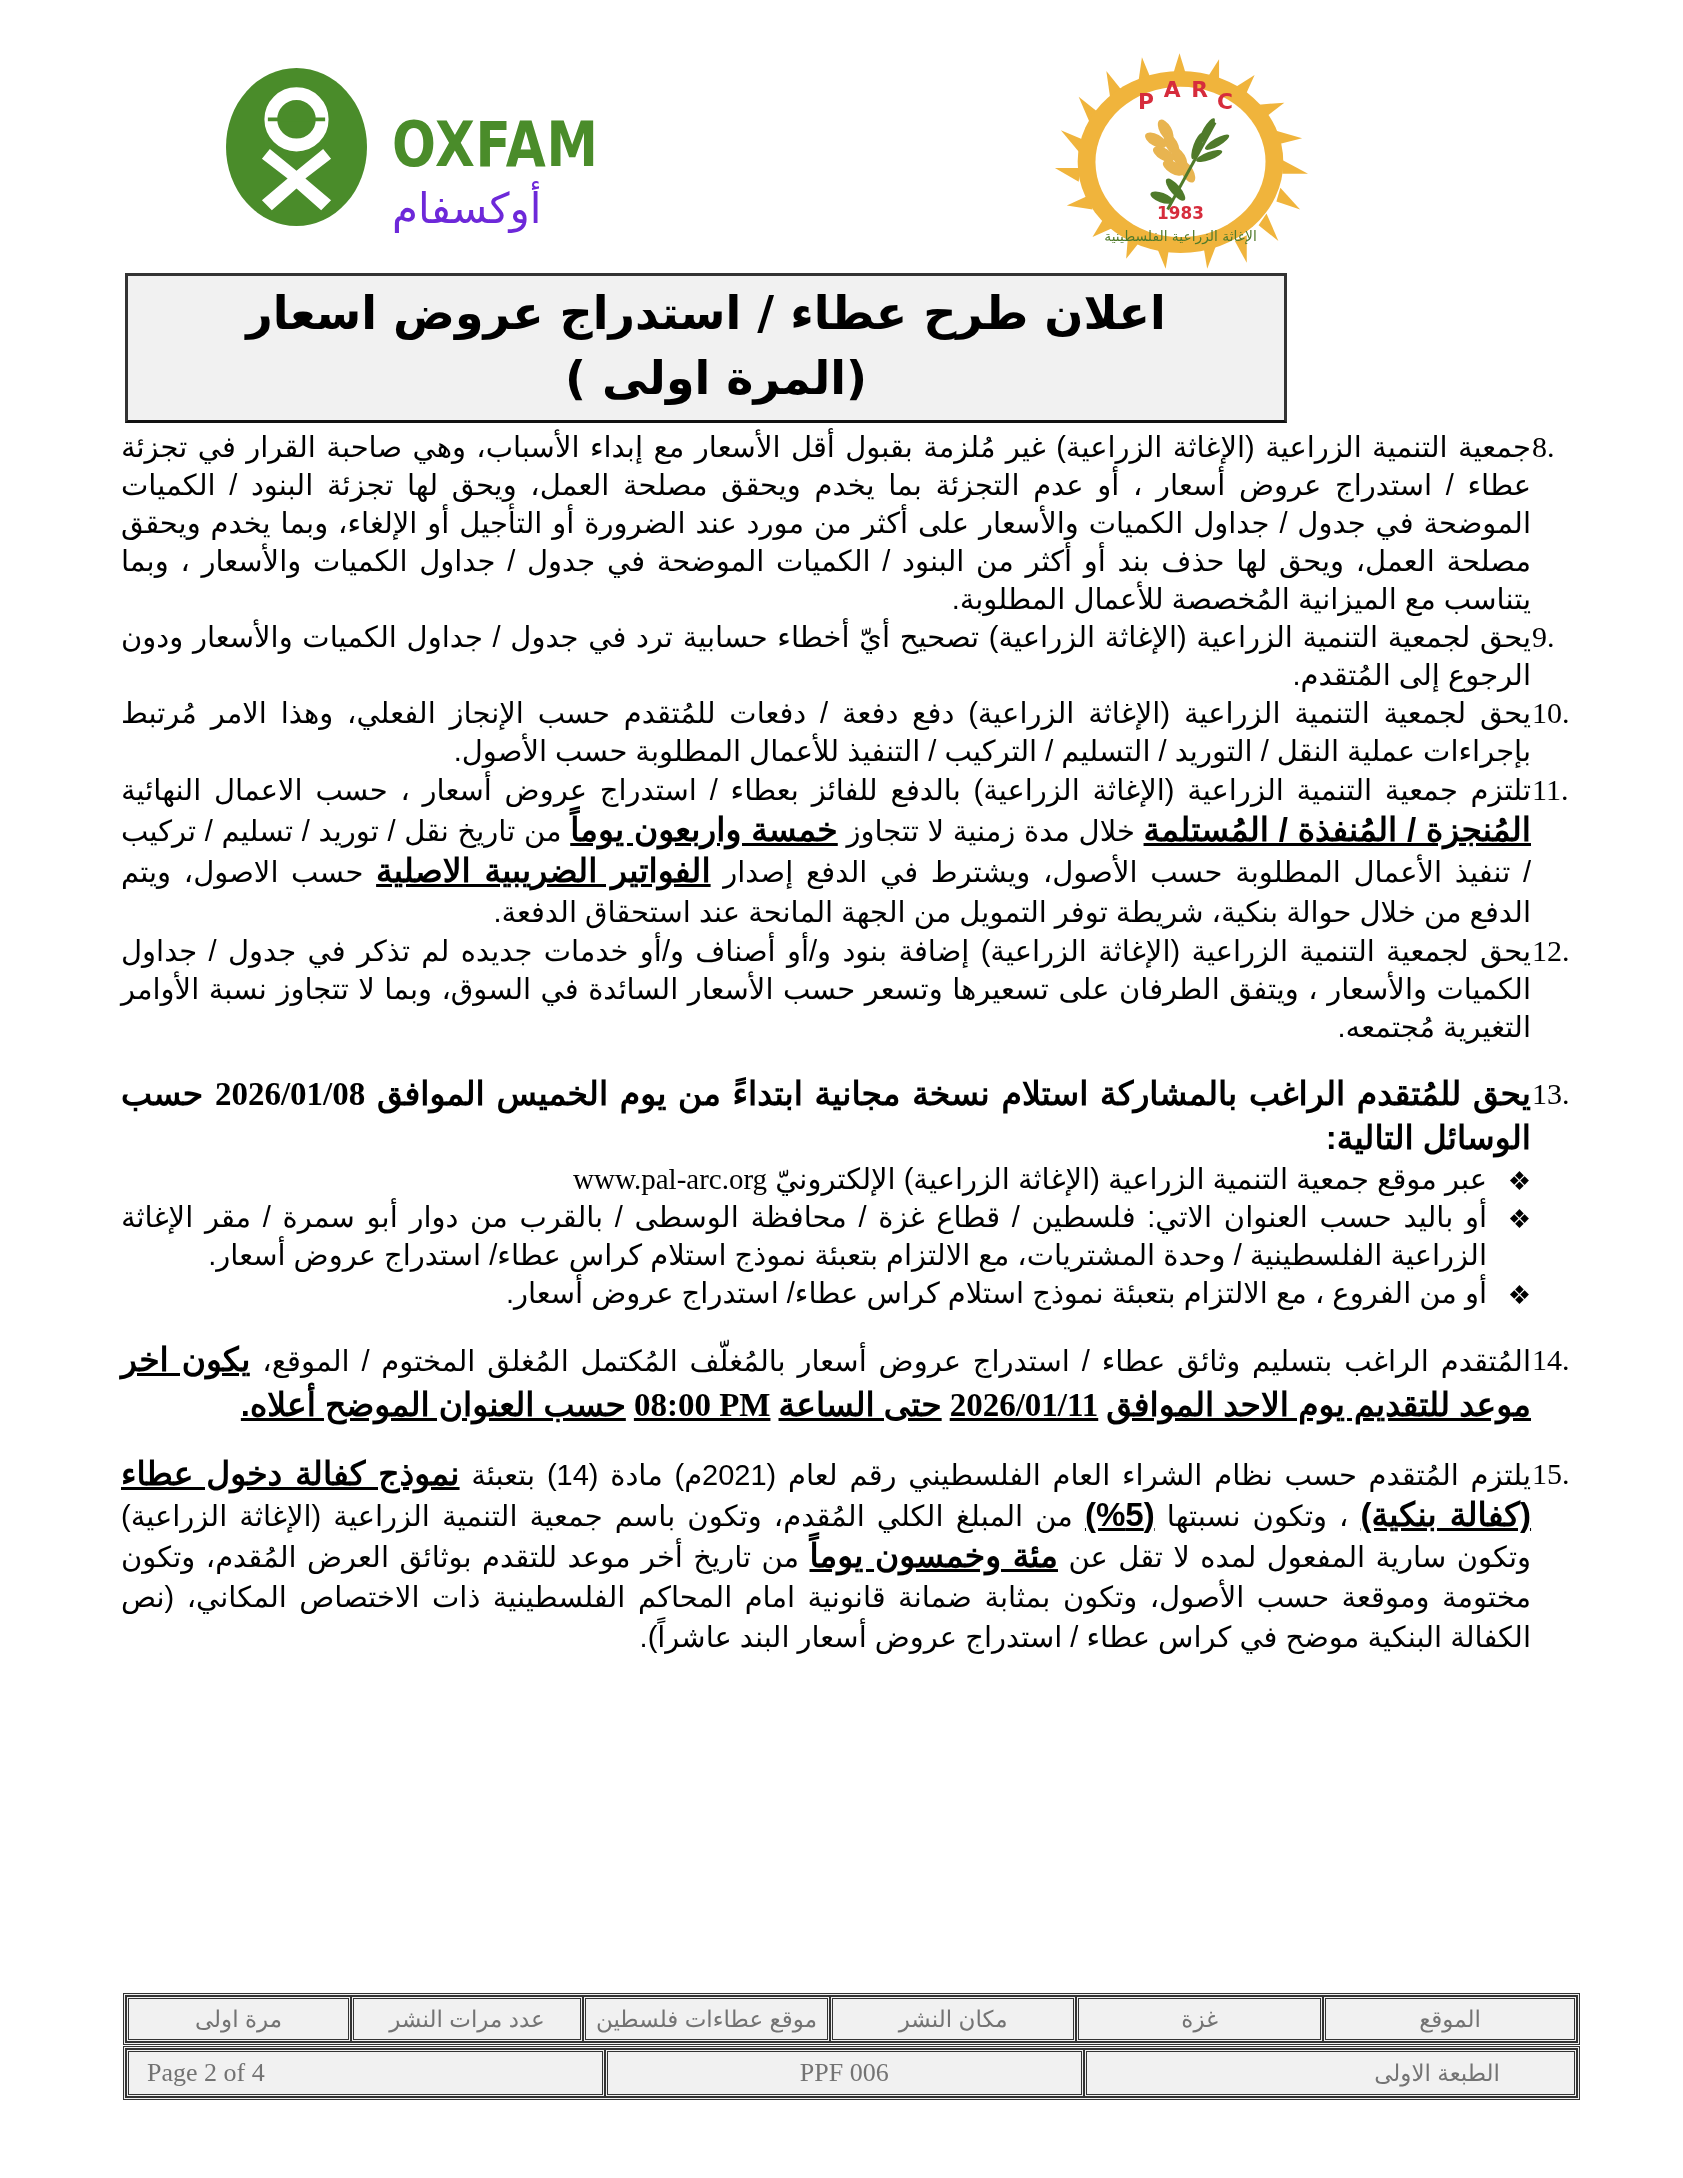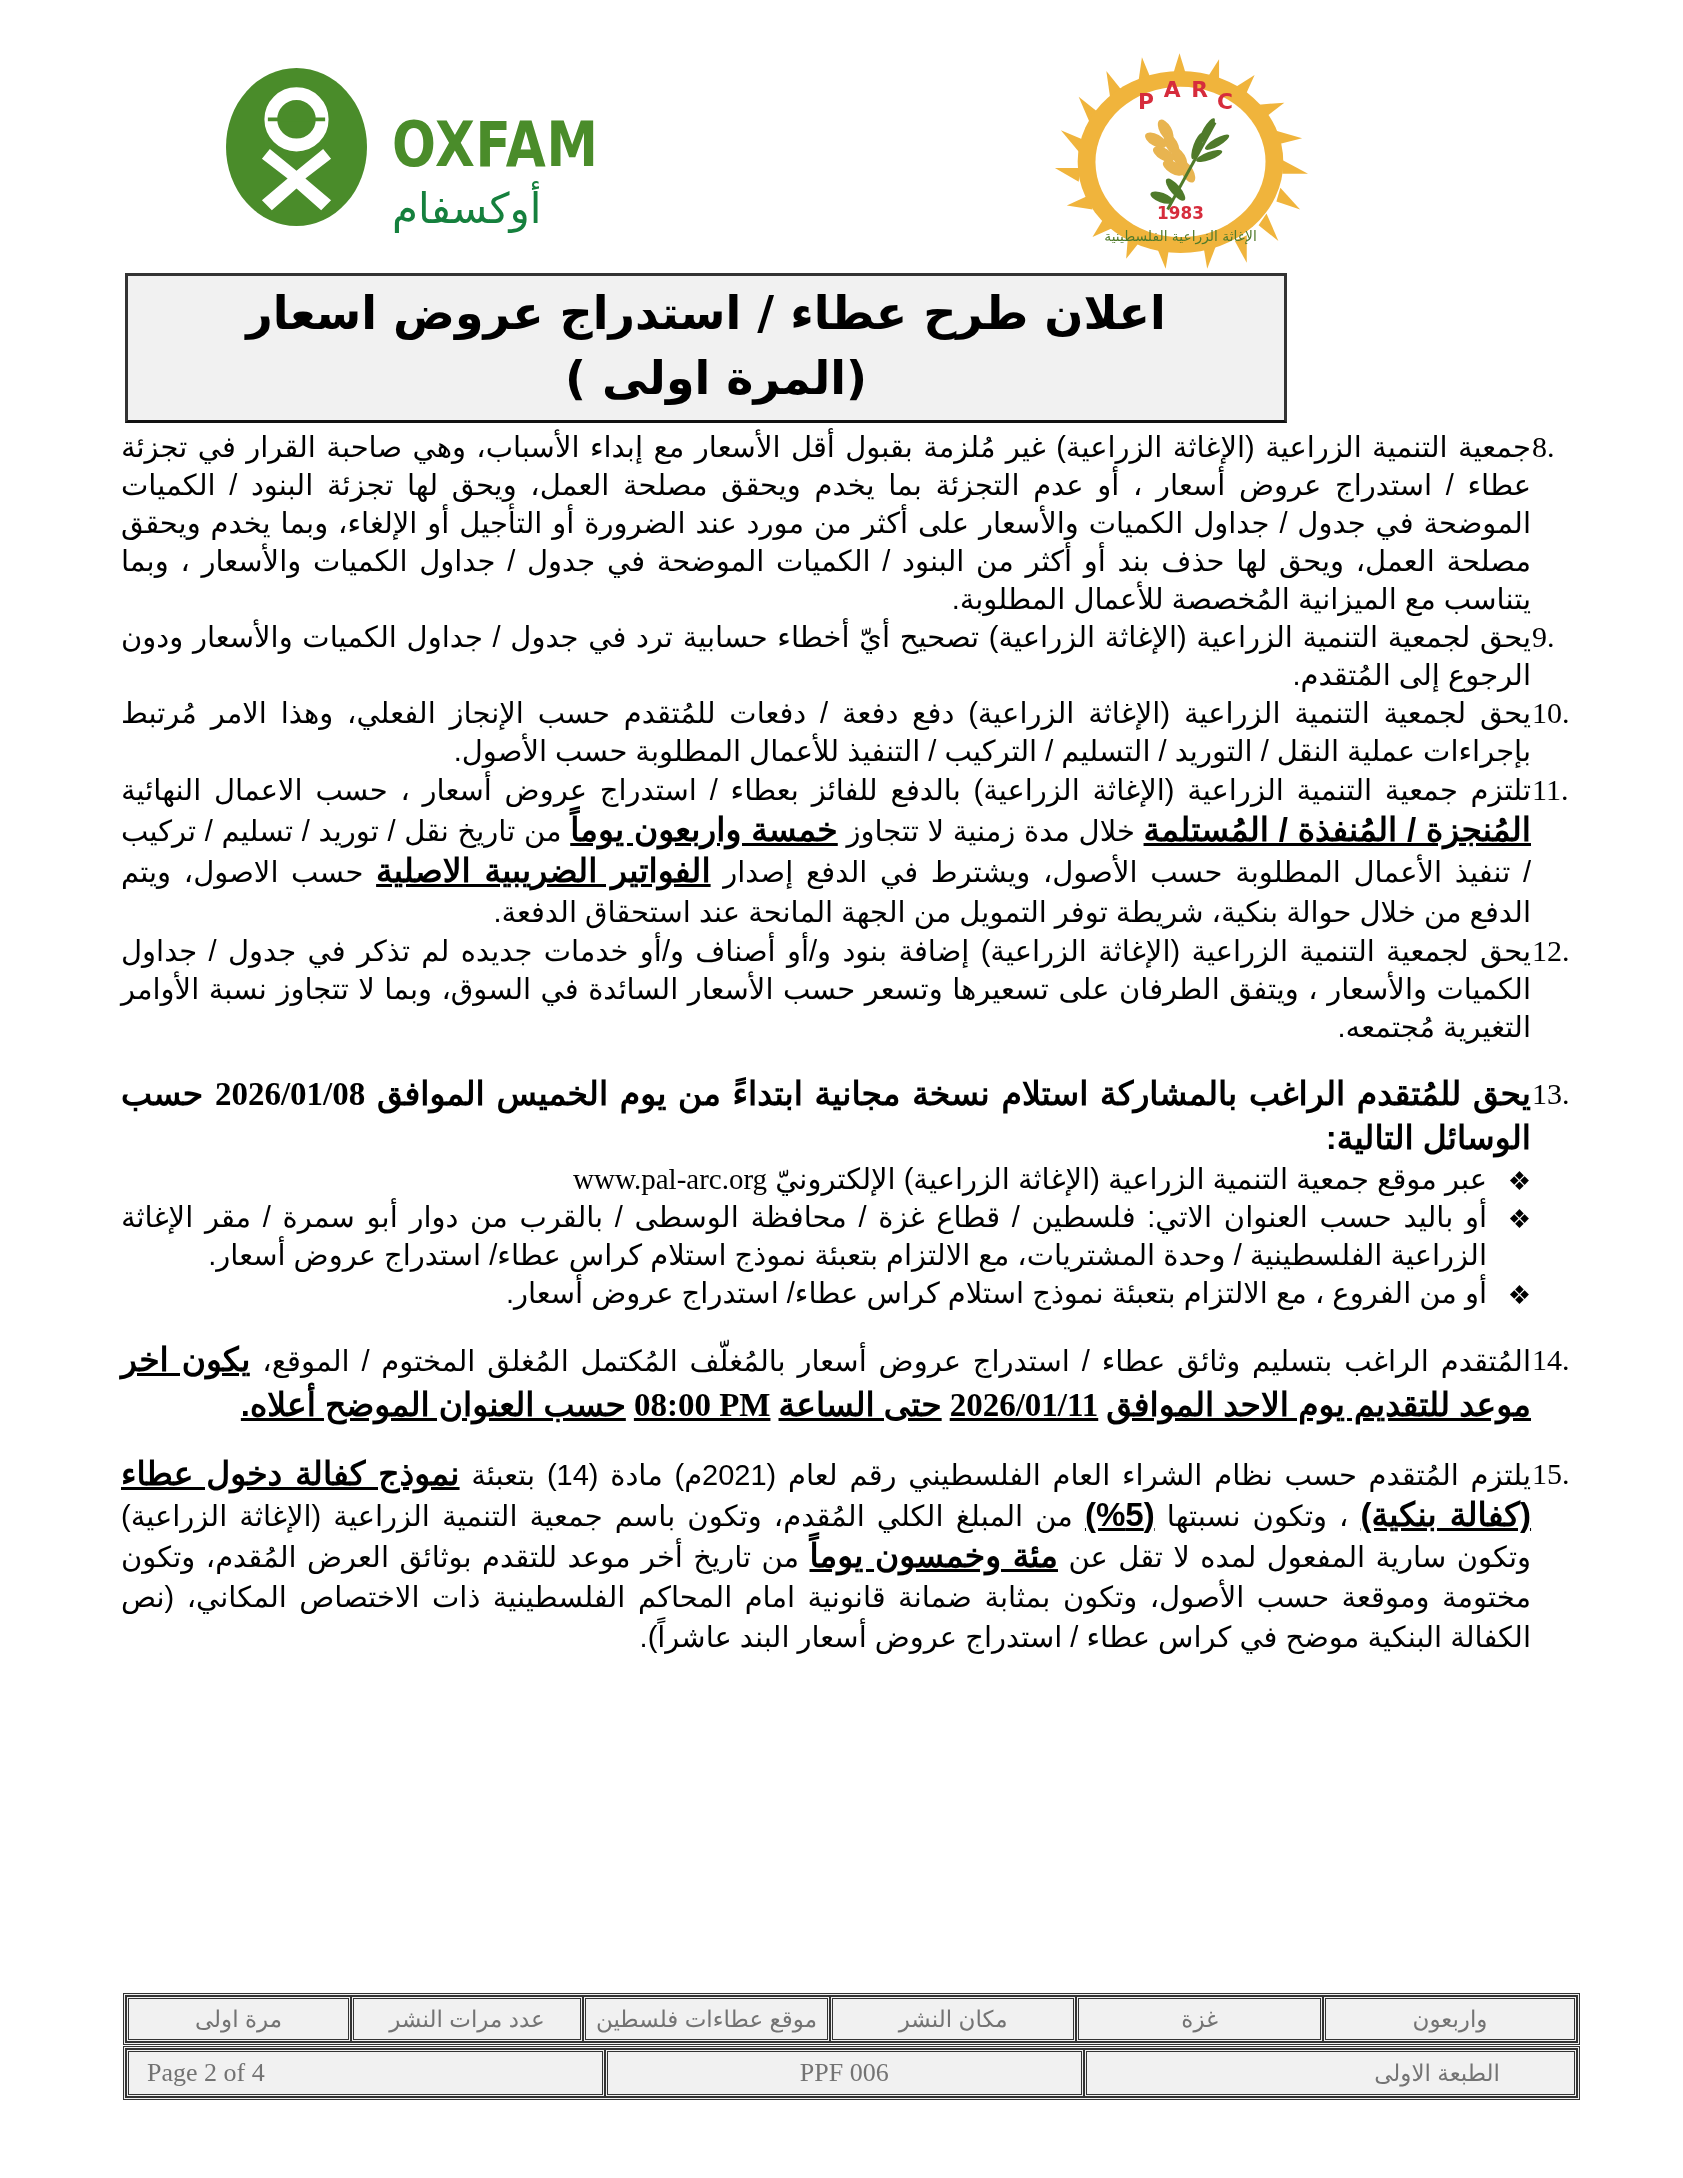--- a/index.html
+++ b/index.html
@@ -4,21 +4,21 @@
 <style>
   * { box-sizing: border-box; margin: 0; padding: 0; }
   html, body { width: 1683px; height: 2178px; background: #ffffff; }
   body { position: relative; font-family: "Liberation Sans", "DejaVu Sans", sans-serif; color: #000; overflow: hidden; }
 
   
   .logo-oxfam { position: absolute; left: 226px; top: 60px; width: 376px; height: 183px; }
   .oxfam-circle { position: absolute; left: 0; top: 8px; width: 141px; height: 158px; border-radius: 50%; background: #4a8c2a; }
   .oxfam-circle svg { position: absolute; left: 0; top: 0; }
   .oxfam-word { position: absolute; left: 166px; top: 48px; font-family: "DejaVu Sans", sans-serif; font-weight: bold; font-size: 63px; letter-spacing: 1px; color: #4a8c2a; transform: scaleX(0.82); transform-origin: left center; }
-  .oxfam-ar { position: absolute; left: 166px; top: 124px; font-family: "DejaVu Sans", sans-serif; font-size: 42px; color: #15803d; }
+  .oxfam-ar { position: absolute; left: 166px; top: 124px; font-family: "DejaVu Sans", sans-serif; font-size: 42px; color: #6d28d9; }
 
   .logo-parc { position: absolute; left: 1049px; top: 51px; width: 262px; height: 218px; }
   .logo-parc svg { position: absolute; left: 0; top: 0; }
 
   
   .title-box { position: absolute; left: 125px; top: 273px; width: 1162px; height: 150px; background: #f1f1f1; border: 3px solid #333; border-bottom-color: #111; }
   .title-line { position: absolute; left: 0; right: 0; text-align: center; direction: rtl; font-family: "DejaVu Sans", sans-serif; font-weight: bold; font-size: 46px; color: #000; }
   .title-line.l1 { top: 10px; }
   .title-line.l2 { top: 75px; margin-left: 20px; }
 
@@ -204,21 +204,21 @@
     <span class="big">(5%)</span>
     <span>من المبلغ الكلي المُقدم، وتكون باسم جمعية التنمية الزراعية (الإغاثة الزراعية) وتكون سارية المفعول لمده لا تقل عن</span>
     <span class="big">مئة وخمسون يوماً</span>
     <span>من تاريخ أخر موعد للتقدم بوثائق العرض المُقدم، وتكون مختومة وموقعة حسب الأصول، وتكون بمثابة ضمانة قانونية امام المحاكم الفلسطينية ذات الاختصاص المكاني، (نص الكفالة البنكية موضح في كراس عطاء / استدراج عروض أسعار البند عاشراً).</span>
   </div>
 </div>
 
 <table class="footer-table ft1">
   <tbody>
       <tr>
-    <td style="width:17.5%">واربعون</td>
+    <td style="width:17.5%">الموقع</td>
     <td style="width:17%">غزة</td>
     <td style="width:17%">مكان النشر</td>
     <td style="width:17%">موقع عطاءات فلسطين</td>
     <td style="width:16%">عدد مرات النشر</td>
     <td style="width:15.5%">مرة اولى</td>
   </tr>
 </tbody>
   </table>
 
 <table class="footer-table ft2">

